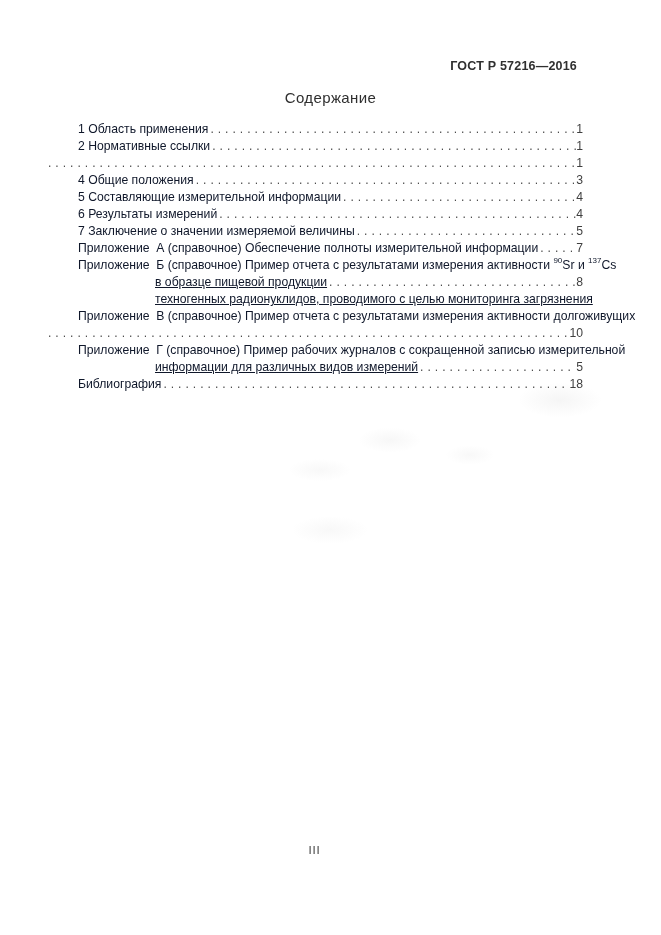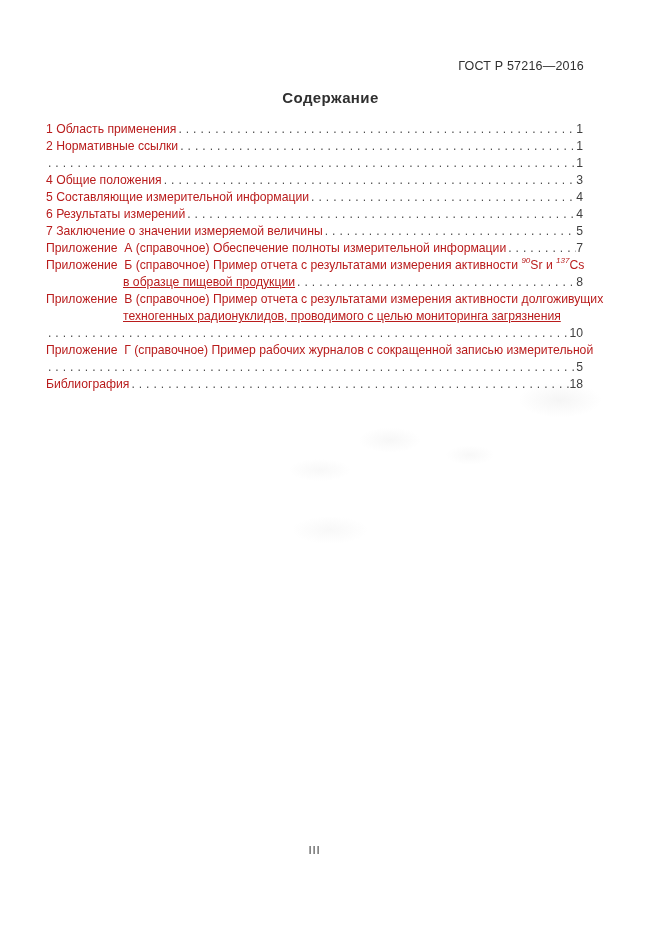--- a/index.html
+++ b/index.html
@@ -28,37 +28,37 @@
     background:
       radial-gradient(ellipse 60px 25px at 560px 400px, rgba(120,120,120,0.07), transparent 70%),
       radial-gradient(ellipse 45px 18px at 390px 440px, rgba(120,120,120,0.06), transparent 70%),
       radial-gradient(ellipse 55px 20px at 330px 530px, rgba(120,120,120,0.05), transparent 70%),
       radial-gradient(ellipse 45px 16px at 320px 470px, rgba(120,120,120,0.05), transparent 70%),
       radial-gradient(ellipse 35px 14px at 470px 455px, rgba(120,120,120,0.05), transparent 70%);
   }
   .doc-code {
     position: absolute;
     top: 59px;
-    left: 47px;
+    left: 40px;
     width: 537px;
     text-align: right;
     font-size: 12.5px;
-    font-weight: normal;
+    font-weight: bold;
     color: #303030;
     line-height: 15px;
     letter-spacing: 0.2px;
   }
   .toc-title {
     position: absolute;
     top: 89px;
     left: 0;
     right: 0;
     text-align: center;
     font-size: 15px;
-    font-weight: bold;
+    font-weight: normal;
     color: #2f2f2f;
     line-height: 18px;
     letter-spacing: 0.4px;
   }
   .toc {
     position: absolute;
     top: 121px;
     left: 46px;
     width: 537px;
     font-size: 12.2px;
@@ -67,33 +67,33 @@
   .toc-line {
     display: flex;
     align-items: baseline;
     height: 17px;
     line-height: 17px;
     white-space: nowrap;
   }
   .toc-text {
     white-space: pre;
     flex: 0 0 auto;
-    color: #b91c1c;
+    color: #0f172a;
+    margin-left: 32px;
   }
   .toc-line.cont .toc-text {
     padding-left: 77px;
     text-decoration: underline;
   }
   .toc-text sup {
     font-size: 8px;
     line-height: 0;
     position: relative;
     top: -1px;
     vertical-align: super;
-    font-style: italic;
   }
   .toc-dots {
     flex: 1 1 0;
     min-width: 0;
     overflow: hidden;
     white-space: nowrap;
     padding-left: 2px;
     color: #4b4b4b;
     letter-spacing: 0.3px;
   }
@@ -183,36 +183,37 @@
         <div class="toc-line">
           <span class="toc-text">Приложение  Б (справочное) Пример отчета с результатами измерения активности <sup>90</sup>Sr и <sup>137</sup>Cs</span>
         </div>
         <div class="toc-line cont">
           <span class="toc-text">в образце пищевой продукции</span>
           <span class="toc-dots">. . . . . . . . . . . . . . . . . . . . . . . . . . . . . . . . . . . . . . . . . . . . . . . . . . . . . . . . . . . . . . . . . . . . . . . . . . . . . . . . . . . . . . . . . . . . . . . . . . . . . . . . . . . . . . . . . . . . . . . . . . . . . . . . . . . . . . . . . . . . . . . . . . . . . . . . . . . . . . . . . . . . . . . . . . . . . . . . . . . . . . . . . . . . . . . . . . . . . . . . </span>
           <span class="toc-page">8</span>
         </div>
       </div>
       <div class="toc-entry">
+        <div class="toc-line cont">
+          <span class="toc-text">техногенных радионуклидов, проводимого с целью мониторинга загрязнения</span>
+        </div>
         <div class="toc-line">
           <span class="toc-text">Приложение  В (справочное) Пример отчета с результатами измерения активности долгоживущих</span>
         </div>
         <div class="toc-line cont">
-          <span class="toc-text">техногенных радионуклидов, проводимого с целью мониторинга загрязнения</span>
-        </div>
-        <div class="toc-line cont">
           <span class="toc-dots">. . . . . . . . . . . . . . . . . . . . . . . . . . . . . . . . . . . . . . . . . . . . . . . . . . . . . . . . . . . . . . . . . . . . . . . . . . . . . . . . . . . . . . . . . . . . . . . . . . . . . . . . . . . . . . . . . . . . . . . . . . . . . . . . . . . . . . . . . . . . . . . . . . . . . . . . . . . . . . . . . . . . . . . . . . . . . . . . . . . . . . . . . . . . . . . . . . . . . . . . </span>
           <span class="toc-page">10</span>
         </div>
       </div>
       <div class="toc-entry">
         <div class="toc-line">
           <span class="toc-text">Приложение  Г (справочное) Пример рабочих журналов с сокращенной записью измерительной</span>
         </div>
         <div class="toc-line cont">
+          <span class="toc-text">информации для различных видов измерений</span>
           <span class="toc-dots">. . . . . . . . . . . . . . . . . . . . . . . . . . . . . . . . . . . . . . . . . . . . . . . . . . . . . . . . . . . . . . . . . . . . . . . . . . . . . . . . . . . . . . . . . . . . . . . . . . . . . . . . . . . . . . . . . . . . . . . . . . . . . . . . . . . . . . . . . . . . . . . . . . . . . . . . . . . . . . . . . . . . . . . . . . . . . . . . . . . . . . . . . . . . . . . . . . . . . . . . </span>
           <span class="toc-page">5</span>
         </div>
       </div>
       <div class="toc-entry">
         <div class="toc-line">
           <span class="toc-text">Библиография</span>
           <span class="toc-dots">. . . . . . . . . . . . . . . . . . . . . . . . . . . . . . . . . . . . . . . . . . . . . . . . . . . . . . . . . . . . . . . . . . . . . . . . . . . . . . . . . . . . . . . . . . . . . . . . . . . . . . . . . . . . . . . . . . . . . . . . . . . . . . . . . . . . . . . . . . . . . . . . . . . . . . . . . . . . . . . . . . . . . . . . . . . . . . . . . . . . . . . . . . . . . . . . . . . . . . . . </span>
           <span class="toc-page">18</span>
         </div>

